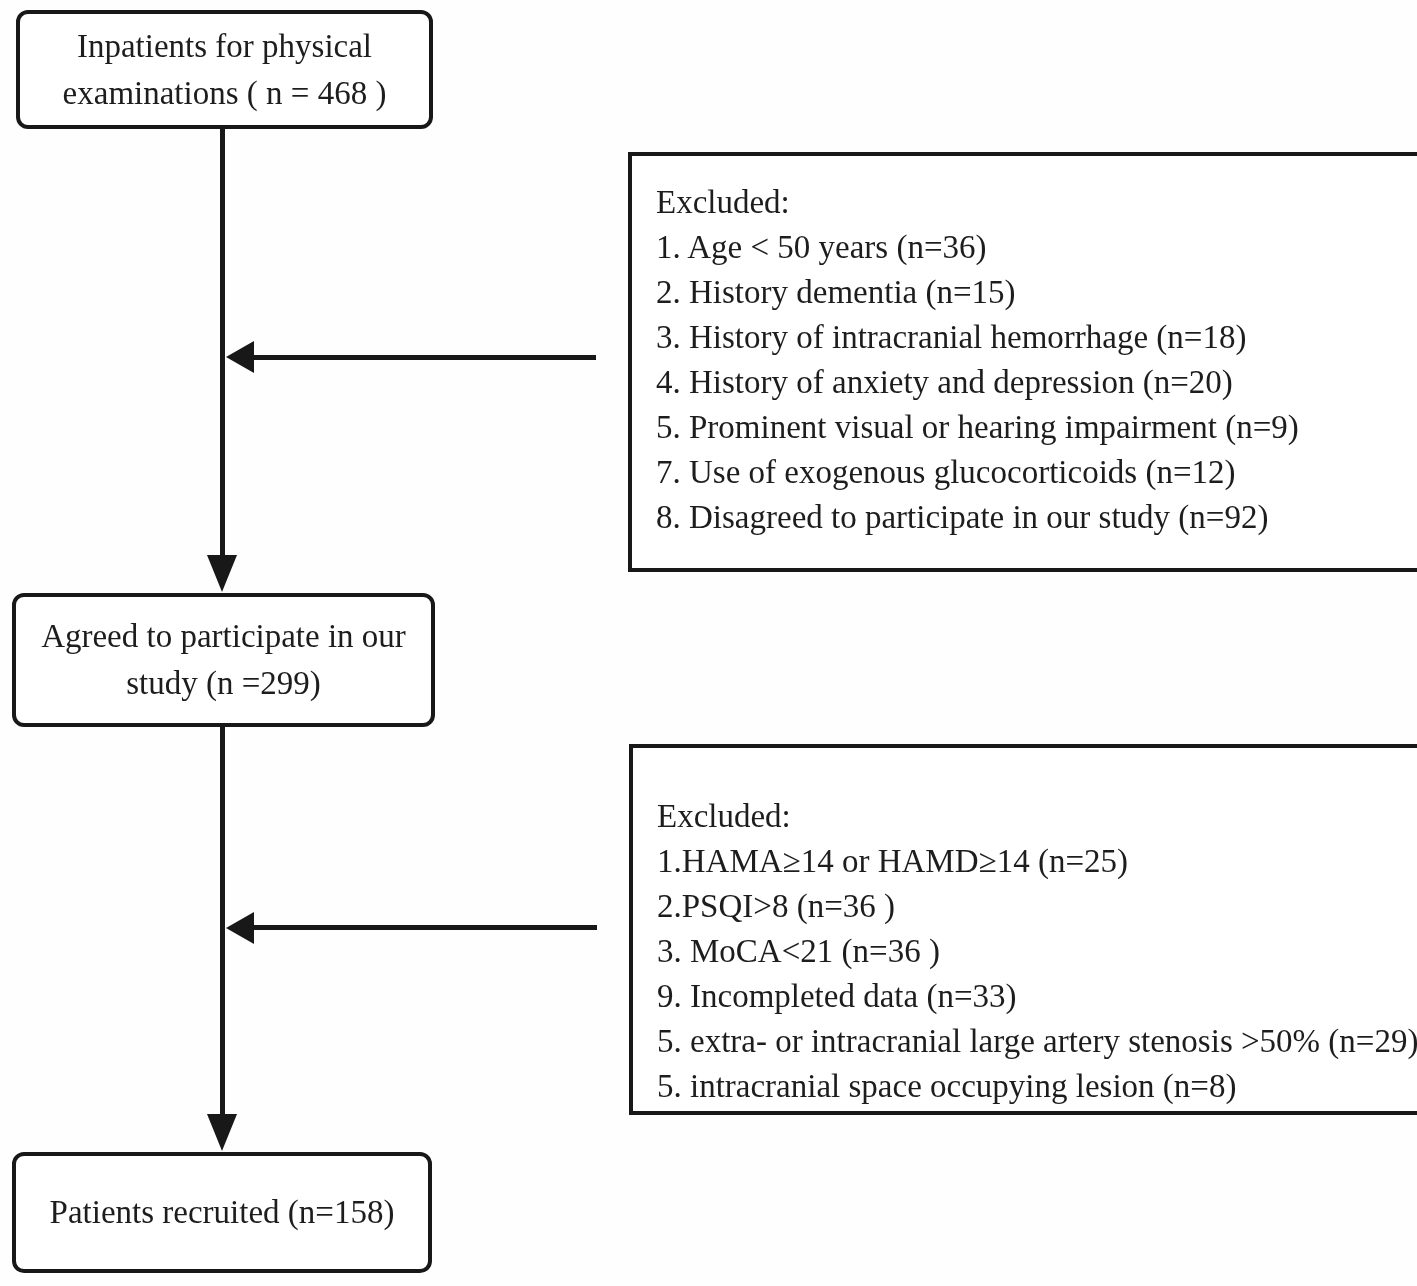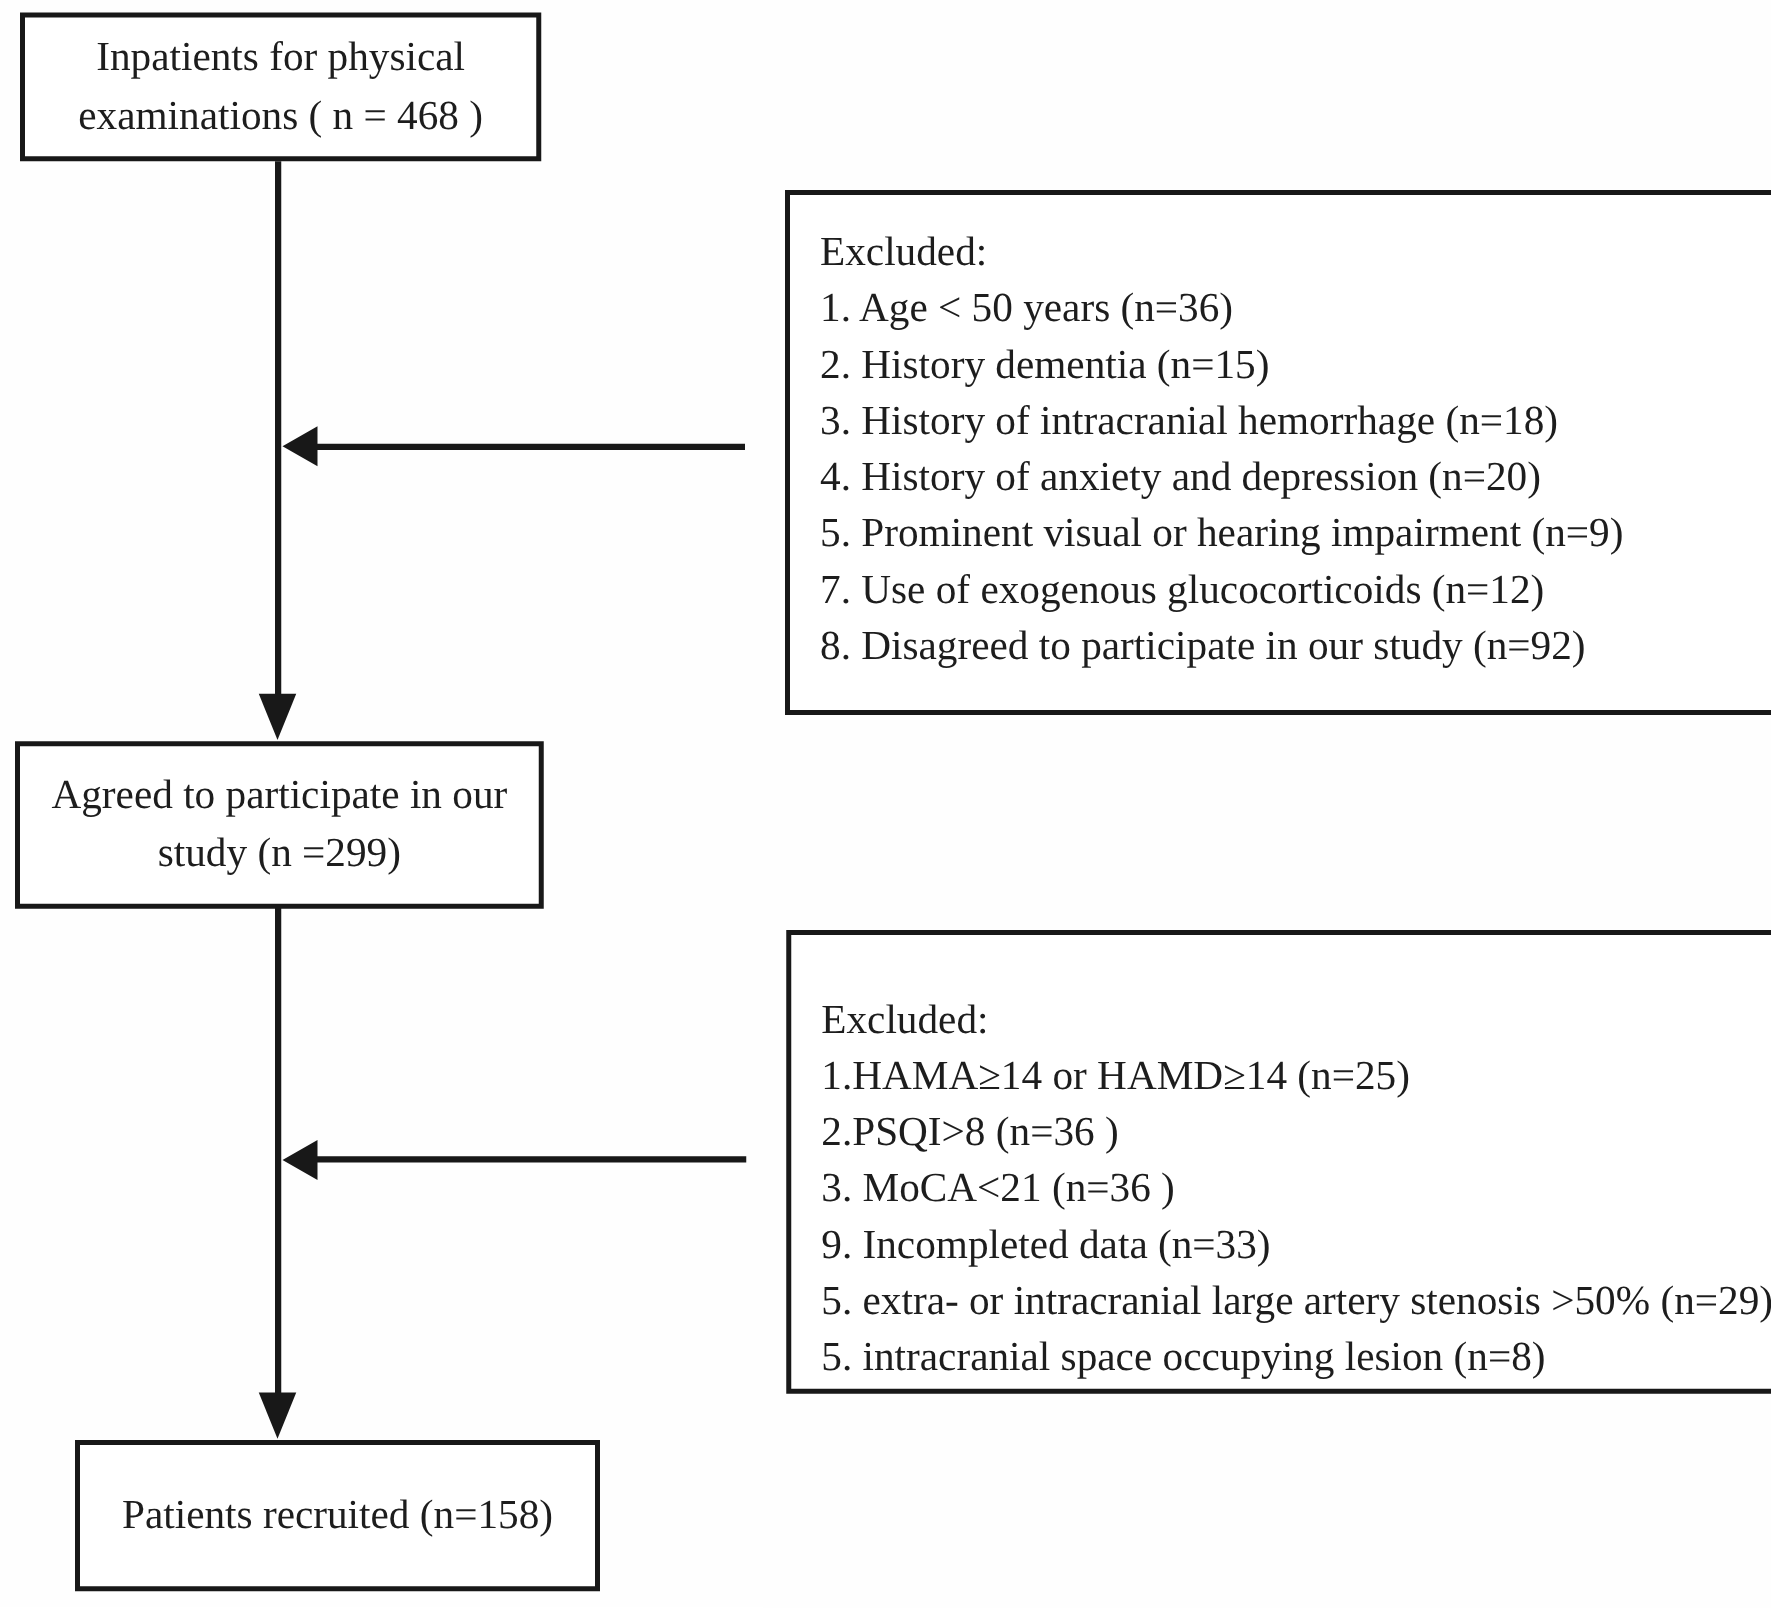--- a/index.html
+++ b/index.html
@@ -21,20 +21,21 @@
     background: #ffffff;
     border: 4px solid #181818;
     box-sizing: border-box;
   }
   .box-center {
     display: flex;
     flex-direction: column;
     align-items: center;
     justify-content: center;
     text-align: center;
+    border-radius: 12px;
   }
   .box-center .bline {
     font-size: 33px;
     line-height: 47px;
     white-space: nowrap;
   }
   .box-list {
     text-align: left;
     margin-left: 32px;
   }
@@ -46,21 +47,21 @@
   .box-excluded-1 {
     left: 596px; top: 152px; width: 810px; height: 420px;
     padding: 24px 10px 0 24px;
   }
   .box-excluded-2 {
     left: 597px; top: 744px; width: 810px; height: 371px;
     padding: 46px 10px 0 24px;
   }
   .box-inpatients { left: 16px;  top: 10px;   width: 417px; height: 119px; }
   .box-agreed     { left: 12px;  top: 593px;  width: 423px; height: 134px; }
-  .box-recruited  { left: 12px;  top: 1152px; width: 420px; height: 121px; margin-left: 48px; }
+  .box-recruited  { left: 12px;  top: 1152px; width: 420px; height: 121px; }
 
   .vline {
     position: absolute;
     width: 5px;
     background: #181818;
   }
   .hline {
     position: absolute;
     height: 5px;
     background: #181818;

